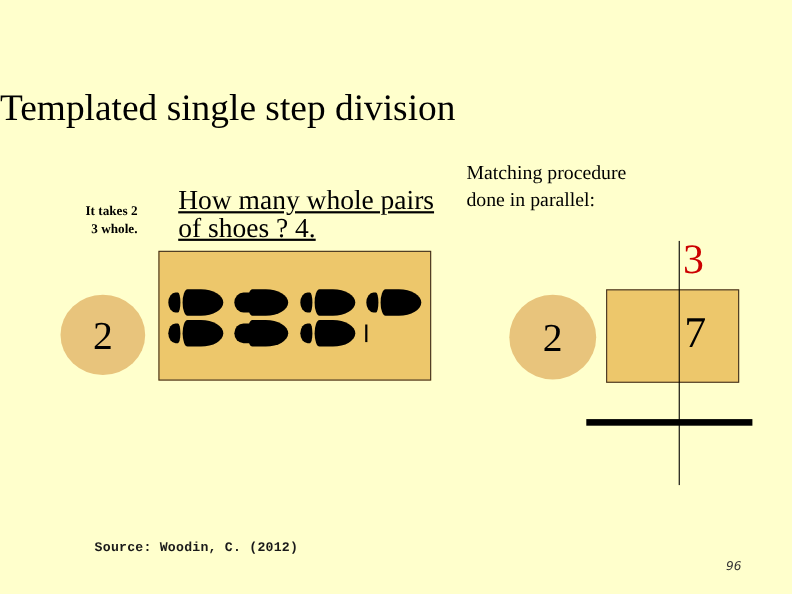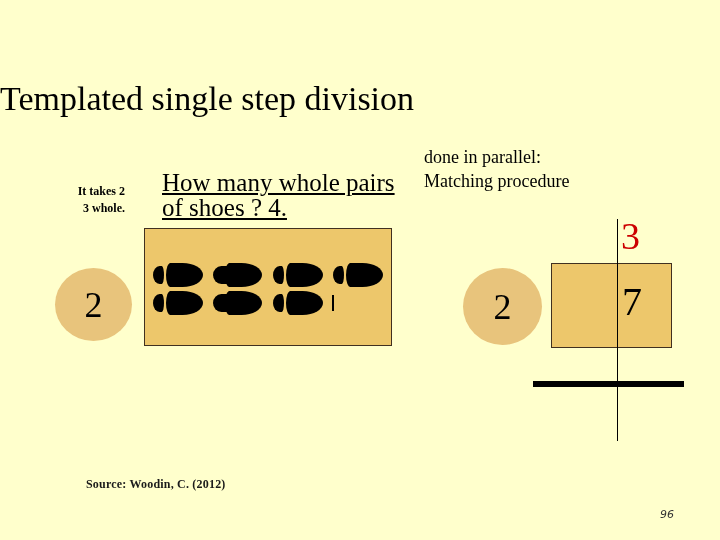--- a/index.html
+++ b/index.html
@@ -205,22 +205,22 @@
     top: 381px;
     width: 151px;
     height: 6px;
     background: #000000;
   }
 
   
   .source {
     position: absolute;
     left: 86px;
-    top: 477px;
-    font-family: Liberation Serif, serif;
+    top: 491px;
+    font-family: Liberation Mono, monospace;
     font-size: 12px;
     font-weight: bold;
     color: #1A1A1A;
     letter-spacing: 0.2px;
   }
   .page-number {
     position: absolute;
     left: 660px;
     top: 508px;
     font-family: "DejaVu Sans", sans-serif;
@@ -240,22 +240,22 @@
     <div>It takes 2</div>
     <div>3 whole.</div>
   </div>
 
   <div class="mid-question">
     <div>How many whole pairs</div>
     <div>of shoes ? 4.</div>
   </div>
 
   <div class="right-caption">
+    <div>Matching procedure</div>
     <div>done in parallel:</div>
-    <div>Matching procedure</div>
   </div>
 
   <div class="shoe-box">
     <div class="shoe-row row1">
       <div class="shoe" style="left:8px;">
           <span class="heel"></span>
           <span class="toe"></span>
         </div>
       <div class="shoe joined" style="left:68px;">
           <span class="heel"></span>

